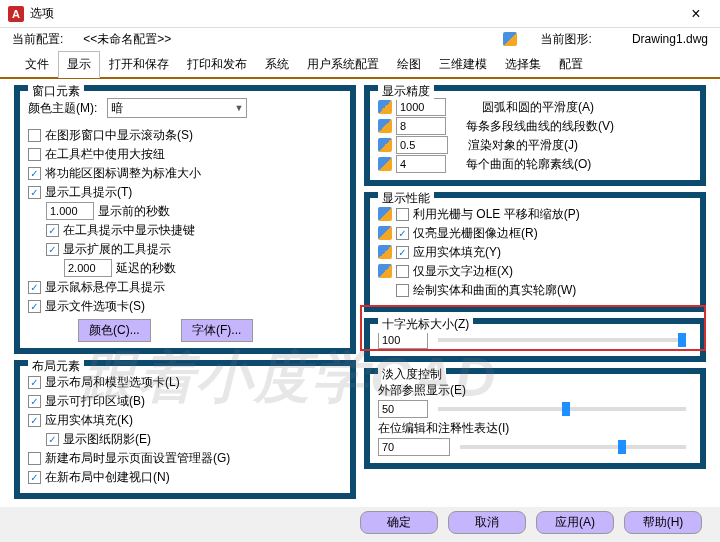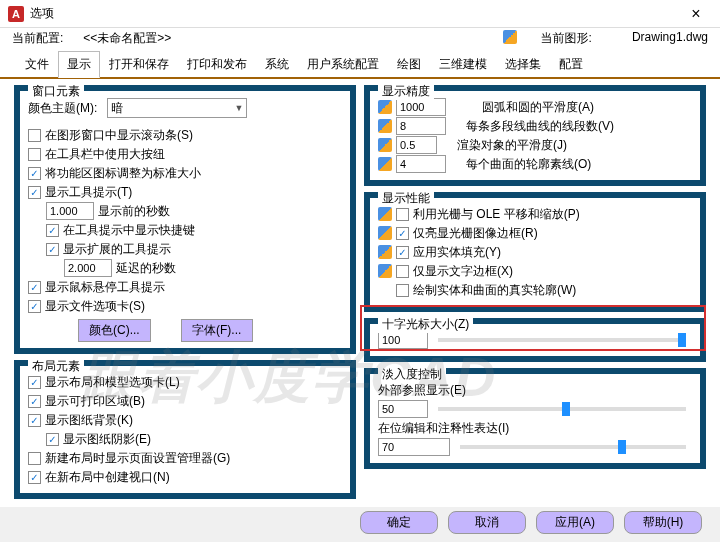--- a/index.html
+++ b/index.html
@@ -1,21 +1,21 @@
 <!DOCTYPE html>
 <html><head>
 <meta charset="utf-8">
 <style>
 * { box-sizing: border-box; margin: 0; padding: 0; font-family: "Microsoft YaHei", SimSun, sans-serif; font-size: 12px; }
 body { background: #f0f0f0; width: 720px; height: 542px; overflow: hidden; position: relative; }
 .titlebar { height: 28px; background: #fff; display: flex; align-items: center; padding: 0 8px; border-bottom: 1px solid #ddd; }
 .titlebar .logo { width:16px; height:16px; background:#c62828; color:#fff; display:flex;align-items:center;justify-content:center;font-weight:bold;font-size:11px;margin-right:6px;border-radius:2px;}
 .titlebar .title { flex: 1; }
 .titlebar .close { width: 32px; text-align: center; font-size: 16px; cursor: pointer; }
-.configrow { height: 22px; display: flex; align-items: flex-start; padding: 2px 12px; background: #fff; gap: 20px; }
+.configrow { height: 22px; display: flex; align-items: center; padding: 2px 12px; background: #fff; gap: 20px; }
 .configrow .val { color: #000; }
 .dwgicon { width:14px; height:14px; background:linear-gradient(135deg,#4a90e2 50%,#f5a623 50%); border-radius:2px; display:inline-block; margin-right:4px; vertical-align:middle;}
 .tabs { display: flex; padding: 0 16px; background: #fff; border-bottom: 2px solid #a16207; }
 .tab { padding: 4px 8px; border: 1px solid transparent; cursor: pointer; position: relative; top: 1px; }
 .tab.active { border: 1px solid #bbb; border-bottom: 1px solid #fff; background: #fff; }
 .panes { display: flex; padding: 6px 14px 2px 14px; gap: 8px; background: #fff; }
 .col { flex: 1; }
 .group { border: 6px solid #0c4a6e; margin-bottom: 6px; padding: 6px 8px 6px 8px; position: relative; }
 .group > .legend { position: absolute; top: -8px; left: 8px; background: #fff; padding: 0 4px; color: #000; }
 .row { display: flex; align-items: center; min-height: 18px; margin: 1px 0; gap: 4px; }
@@ -131,21 +131,21 @@
       <div class="row">
           <span class="chk checked"></span>
           <span>显示布局和模型选项卡(L)</span>
         </div>
       <div class="row">
           <span class="chk checked"></span>
           <span>显示可打印区域(B)</span>
         </div>
       <div class="row">
           <span class="chk checked"></span>
-          <span>显示图纸背景(K)</span>
+          <span>应用实体填充(K)</span>
         </div>
       <div class="row indent1">
           <span class="chk checked"></span>
           <span>显示图纸阴影(E)</span>
         </div>
       <div class="row">
           <span class="chk"></span>
           <span>新建布局时显示页面设置管理器(G)</span>
         </div>
       <div class="row">
@@ -163,21 +163,21 @@
           <input class="txtin" style="width: 50px;" value="1000">
           <span style="margin-left:32px">圆弧和圆的平滑度(A)</span>
         </div>
       <div class="row">
           <span class="smicon"></span>
           <input class="txtin" style="width: 50px;" value="8">
           <span style="margin-left:16px">每条多段线曲线的线段数(V)</span>
         </div>
       <div class="row">
           <span class="smicon"></span>
-          <input class="txtin" style="width: 41px;" value="0.5">
+          <input class="txtin" style="width: 52px;" value="0.5">
           <span style="margin-left:16px">渲染对象的平滑度(J)</span>
         </div>
       <div class="row">
           <span class="smicon"></span>
           <input class="txtin" style="width: 50px;" value="4">
           <span style="margin-left:16px">每个曲面的轮廓素线(O)</span>
         </div>
     </div>
 
     <div class="group">

